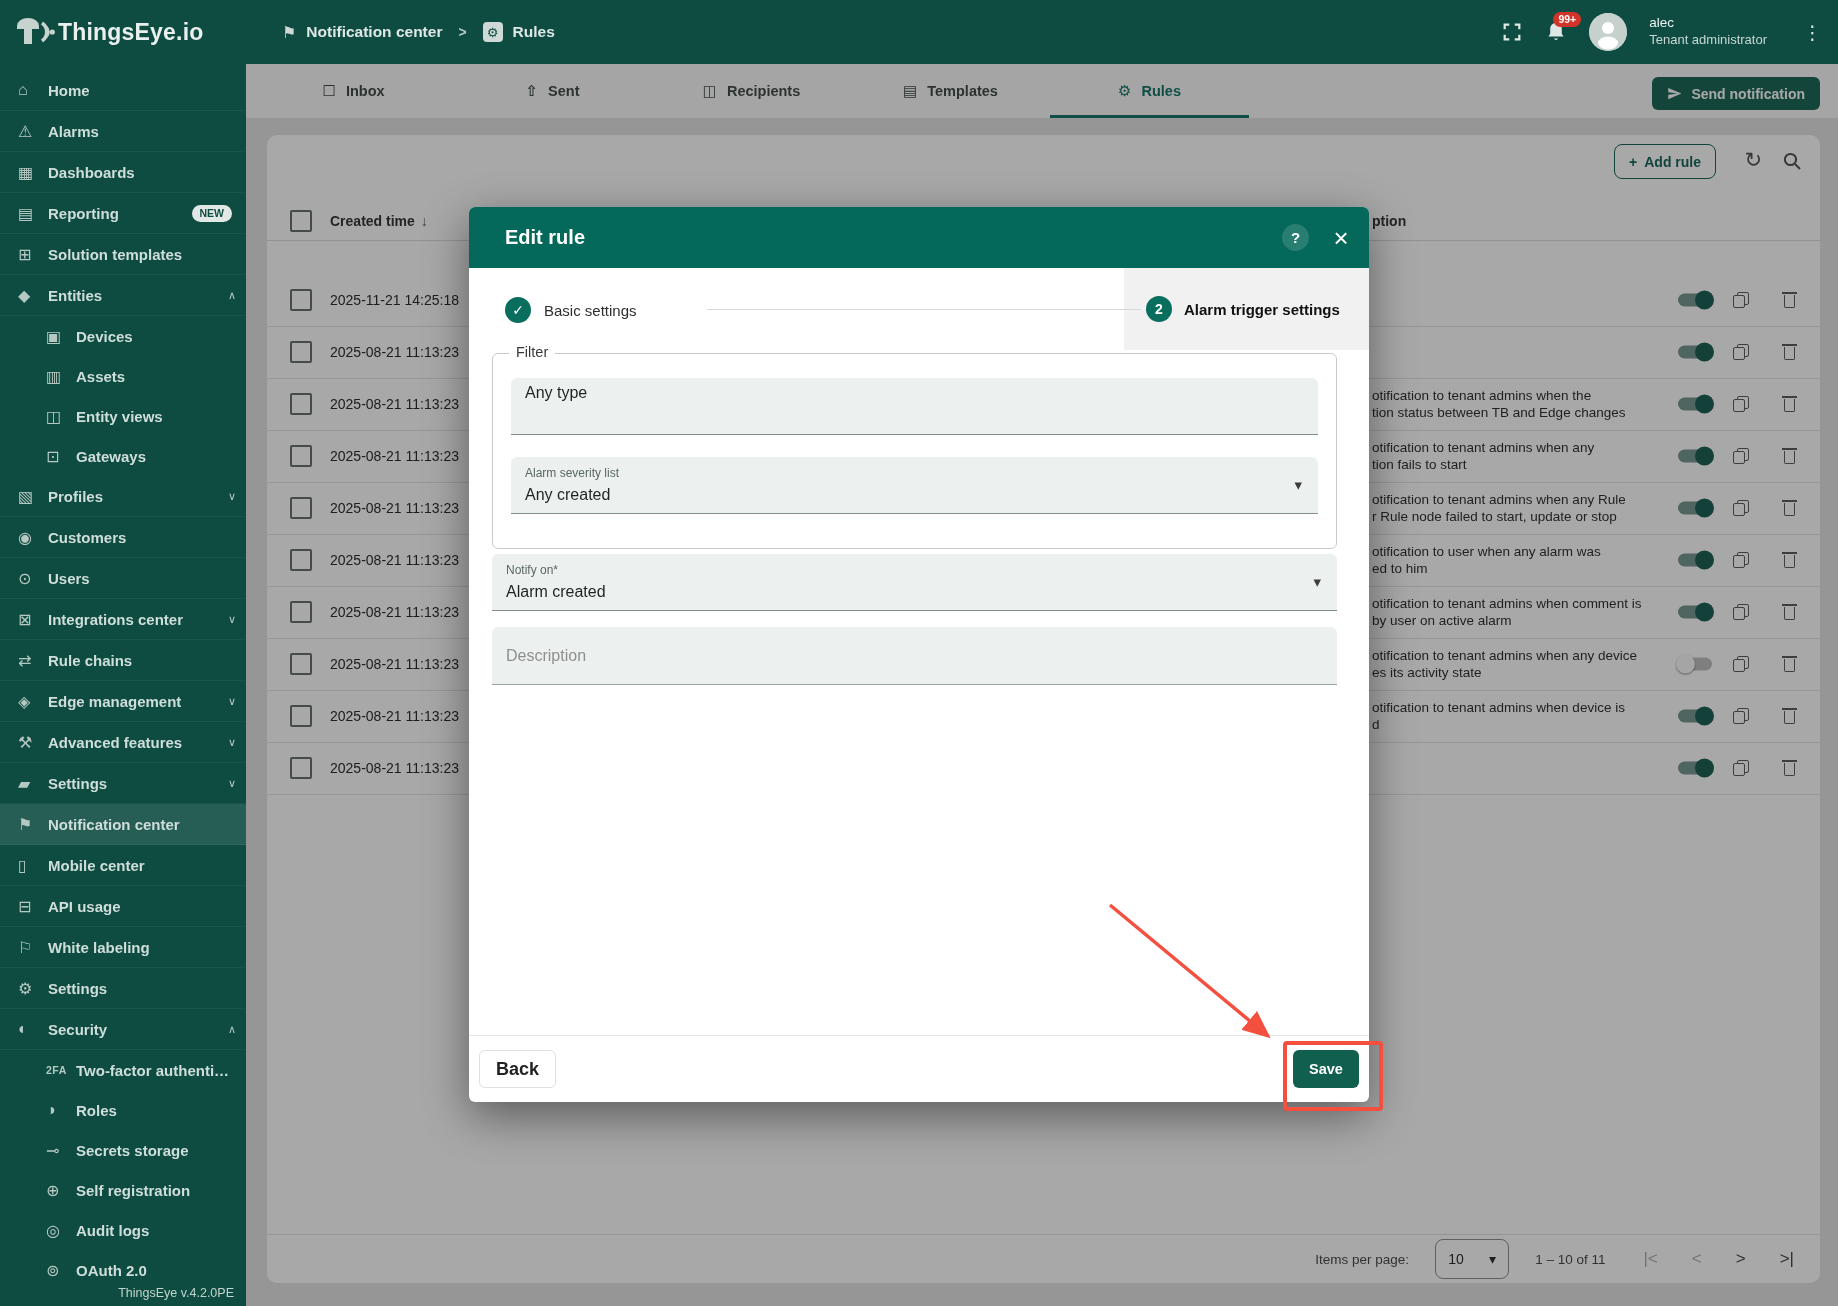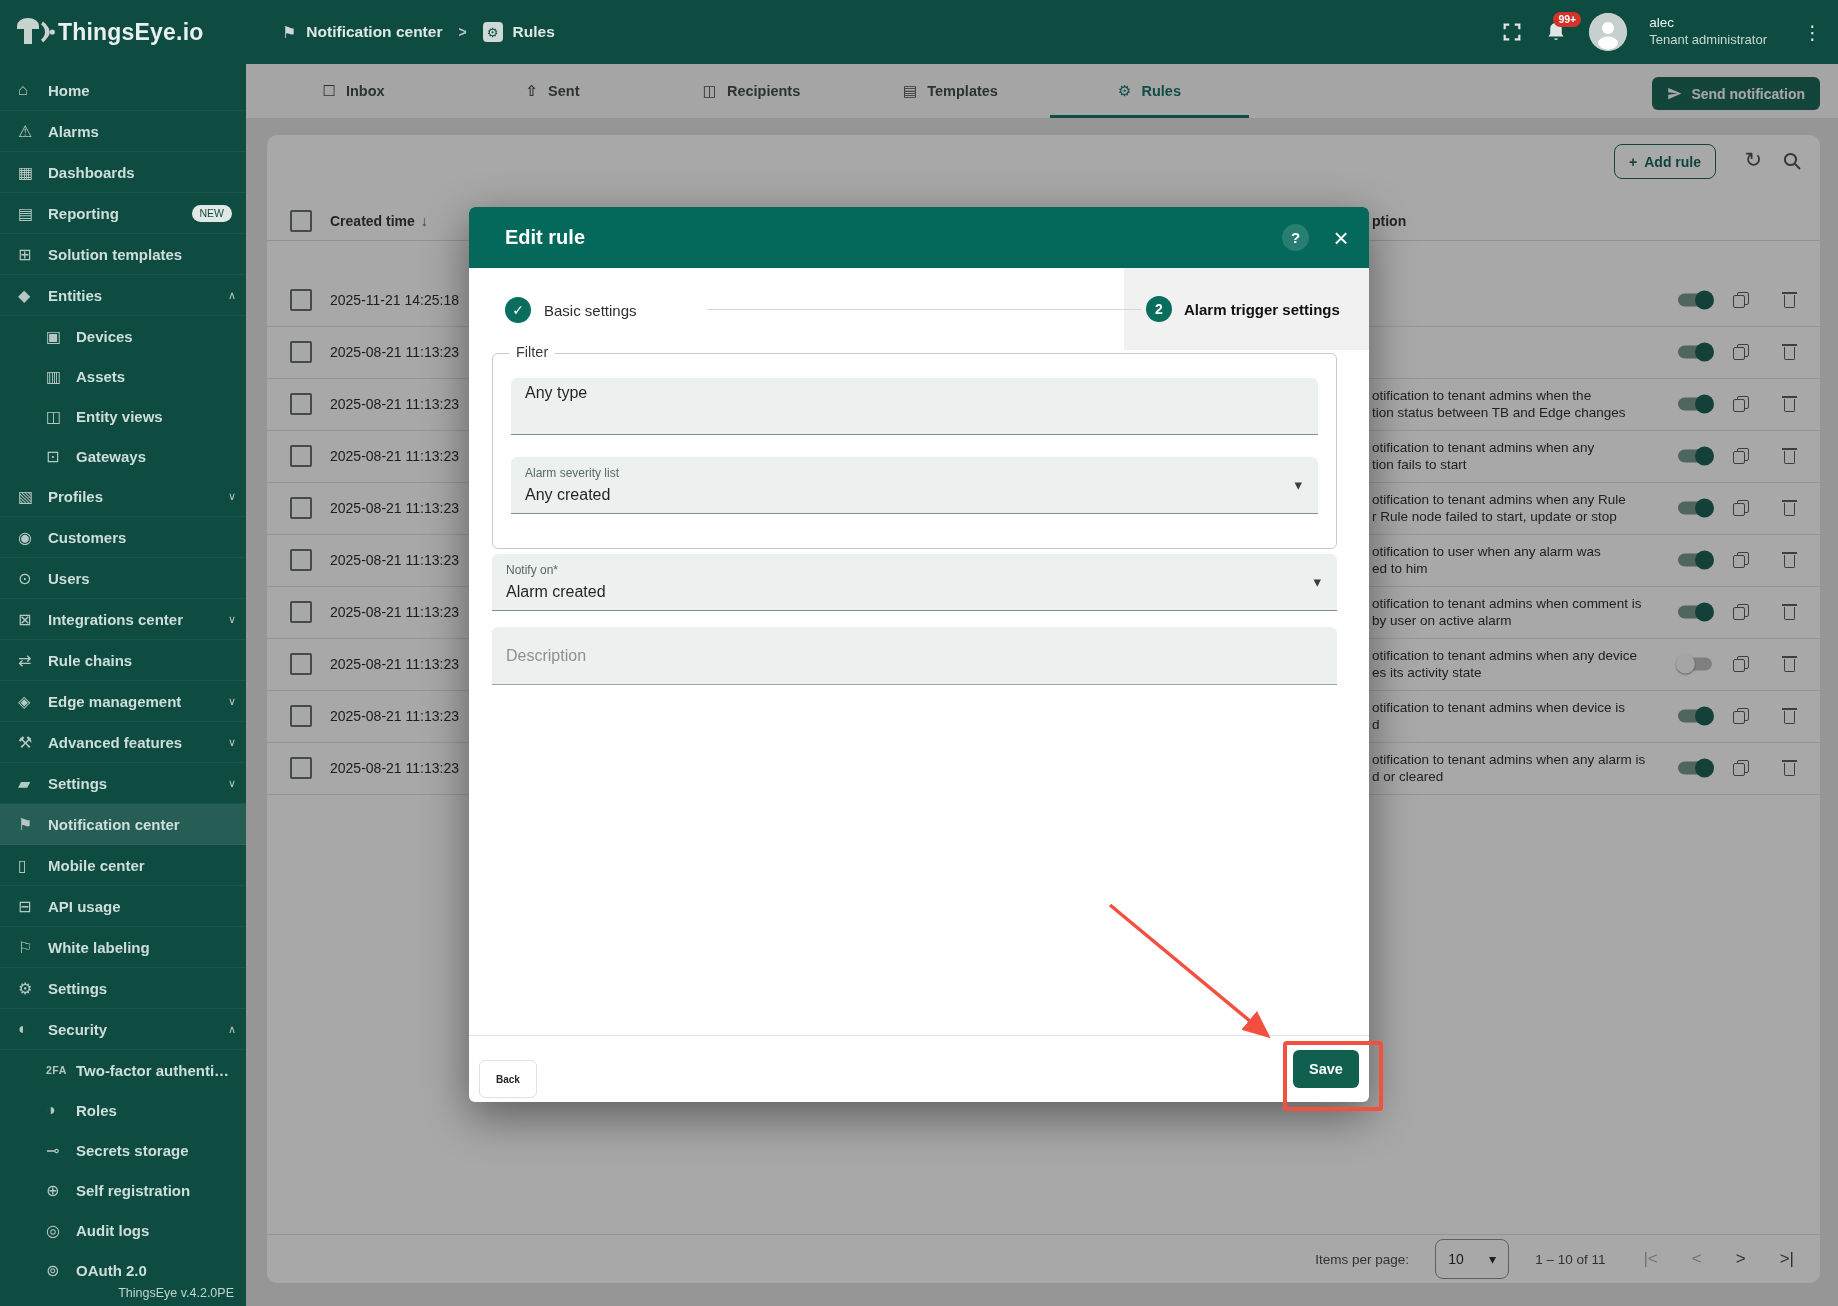--- a/index.html
+++ b/index.html
@@ -30,21 +30,21 @@
   
   .sidebar{position:absolute;top:64px;left:0;width:246px;bottom:0;background:#0e4c42;z-index:3;padding-top:6px;box-sizing:border-box}
   .side-item{height:40px;display:flex;align-items:center;padding:0 10px 0 18px;cursor:pointer;
              border-bottom:1px solid rgba(255,255,255,0.05)}
   .side-item.sub{padding-left:46px;border-bottom:none}
   .side-item.active{background:rgba(255,255,255,0.10)}
   .si-icon{width:30px;font-size:16px;color:#b6c8c2;flex:0 0 30px}
   .si-icon.tf{font-size:10.5px;font-weight:700;letter-spacing:.5px}
   .si-label{font-size:15px;font-weight:600;color:#cfdeda;white-space:nowrap;overflow:hidden;text-overflow:ellipsis}
   .si-chev{margin-left:auto;font-size:11px;color:#b6c8c2}
-  .si-badge{margin-left:auto;margin-right:4px;background:#e2e8e6;color:#0e4c42;font-size:10.5px;font-weight:400;
+  .si-badge{margin-left:auto;margin-right:4px;background:#e2e8e6;color:#0e4c42;font-size:10.5px;font-weight:700;
             border-radius:9px;padding:2.5px 8px}
   .version{position:absolute;bottom:6px;right:12px;font-size:12.5px;color:#c2d4ce}
 
   
   .content{position:absolute;top:64px;left:246px;right:0;bottom:0;background:#e3e3e3;z-index:1}
   .tabbar{position:absolute;top:0;left:0;right:0;height:54px;background:#fafafa;display:flex;padding-left:8px;box-sizing:border-box}
   .tab{width:199px;display:flex;align-items:center;justify-content:center;gap:10px;font-size:14.5px;font-weight:600;
        color:#37423f;position:relative;cursor:pointer}
   .tab .t-ic{font-size:15px}
   .tab.active{color:#0a6e5f}
@@ -112,22 +112,22 @@
   .field{background:#ecf1ef;border-radius:6px 6px 0 0;border-bottom:1px solid #7f8f8a;position:absolute;box-sizing:border-box}
   .f-label{font-size:12px;color:#5a6763;margin:9px 0 0 14px}
   .f-value{font-size:16px;color:#1f2422;margin:6px 0 0 14px}
   .f1{left:18px;top:24px;width:807px;height:57px}
   .f2{left:18px;top:103px;width:807px;height:57px}
   .f-notify{left:23px;top:347px;width:845px;height:57px}
   .f-desc{left:23px;top:420px;width:845px;height:58px;border-bottom:1px solid #9aa5a1}
   .f-caret{position:absolute;right:16px;top:50%;transform:translateY(-50%);font-size:15px;color:#3c3c3c}
   .placeholder{font-size:16px;color:#8f8f8f;line-height:58px;padding-left:14px}
   .m-foot{position:absolute;left:0;right:0;bottom:0;height:66px;border-top:1px solid #e3e3e3}
-  .back-btn{position:absolute;left:10px;bottom:4px;height:38px;padding:0 16px;background:#fff;border:1px solid #e0e0e0;
-            border-radius:6px;font-size:10px;font-weight:700;color:#222;cursor:pointer;font-family:inherit}
+  .back-btn{position:absolute;left:10px;bottom:14px;height:38px;padding:0 16px;background:#fff;border:1px solid #e0e0e0;
+            border-radius:6px;font-size:18px;font-weight:700;color:#222;cursor:pointer;font-family:inherit}
   .save-btn{position:absolute;right:10px;bottom:14px;height:38px;width:66px;background:#11604f;border:none;border-radius:6px;
             font-size:14.5px;font-weight:700;color:#fff;cursor:pointer;font-family:inherit}
 
   
   .annot-rect{position:absolute;left:1283px;top:1041px;width:92px;height:62px;border:4px solid #f4503f;border-radius:4px;
               z-index:8;pointer-events:none}
   .annot-arrow{position:absolute;inset:0;z-index:8;pointer-events:none}
   svg.glyph{display:block}
 </style>
 </head>
@@ -455,24 +455,20 @@
             <div>otification to tenant admins when device is</div>
             <div>d</div>
           </div>
           <span class="toggle"></span>
           <span class="copy-ic"></span>
           <span class="trash-ic"></span>
         </div>
       <div class="row" style="top:607px">
           <span class="cb"></span>
           <span class="cell-time">2025-08-21 11:13:23</span>
-          <div class="cell-desc">
-            <div>otification to tenant admins when any alarm is</div>
-            <div>d or cleared</div>
-          </div>
           <span class="toggle"></span>
           <span class="copy-ic"></span>
           <span class="trash-ic"></span>
         </div>
 
       <div class="pager">
         <span>Items per page:</span>
         <span class="pp-select">
             <span>10</span>
             <span>▾</span>

